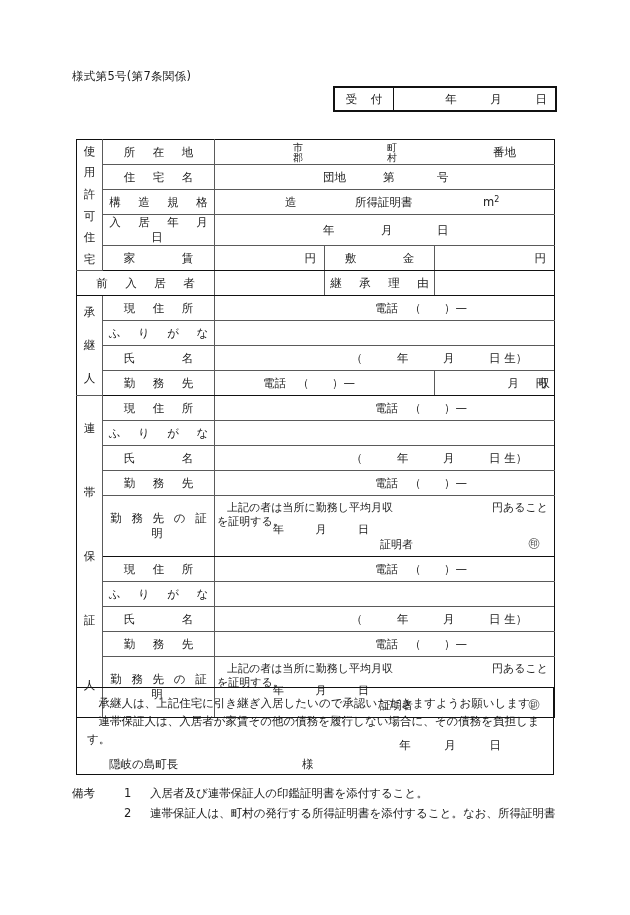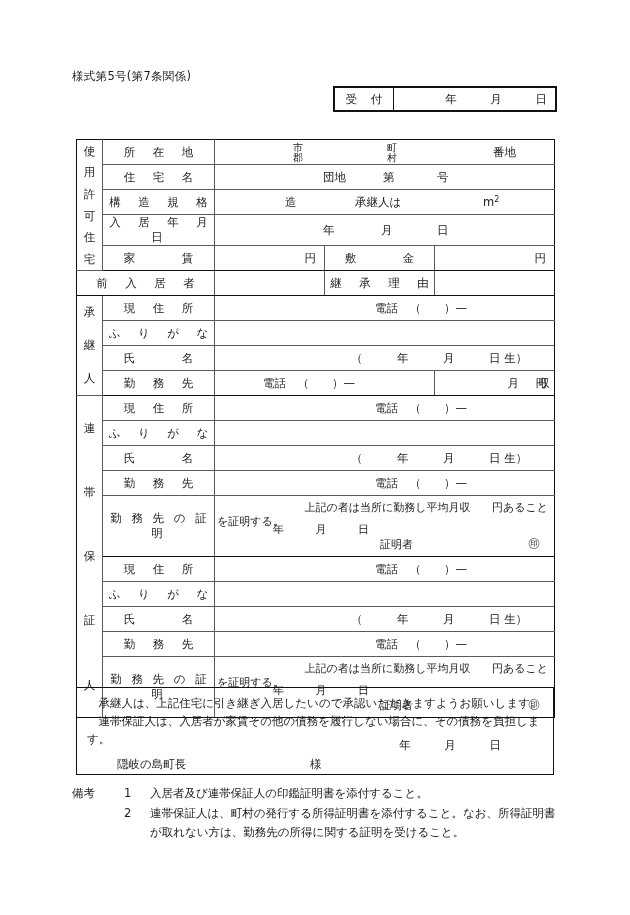--- a/index.html
+++ b/index.html
@@ -135,21 +135,20 @@
   .stack b { display: block; font-weight: normal; }
 
   .sup { font-size: 8px; vertical-align: super; }
 
   
   .cert {
     position: relative;
     height: 100%;
     font-size: 11px;
     line-height: 1.25;
-    text-align: center;
   }
   .cert-l1 {
     position: absolute;
     left: 12px; top: 5px;
     right: 6px;
     white-space: nowrap;
   }
   .cert-l1 .yen { position: absolute; right: 0; }
   .cert-l2 { position: absolute; left: 2px; top: 19px; white-space: nowrap; }
   .cert-ymd { position: absolute; left: 58px; top: 27px; white-space: nowrap; }
@@ -175,21 +174,21 @@
   .st-body p { margin: 0; text-indent: 1em; }
   .st-date {
     position: absolute;
     right: 52px;
     top: 49px;
     white-space: nowrap;
   }
   .st-date span { margin-left: 30px; }
   .st-to {
     position: absolute;
-    left: 40px;
+    left: 32px;
     top: 68px;
     white-space: nowrap;
   }
   .st-to .sama { margin-left: 120px; }
 
   
   .notes {
     position: absolute;
     left: 72px;
     top: 784px;
@@ -272,21 +271,21 @@
         <span class="abs" style="left:108px">団地</span>
         <span class="abs" style="left:168px">第</span>
         <span class="abs" style="left:222px">号</span>
       </td>
     </tr>
 
     <tr>
       <td class="rlabel-c">構　造　規　格</td>
       <td class="outer-r" colspan="3">
         <span class="abs" style="left:70px">造</span>
-        <span class="abs" style="left:140px">承継人は</span>
+        <span class="abs" style="left:140px">所得証明書</span>
         <span class="abs" style="left:268px"><span>m</span><span class="sup">2</span></span>
       </td>
     </tr>
 
     <tr>
       <td class="rlabel-c">入　居　年　月　日</td>
       <td class="outer-r" colspan="3">
         <span class="abs" style="left:108px">年</span>
         <span class="abs" style="left:166px">月</span>
         <span class="abs" style="left:222px">日</span>
@@ -462,16 +461,15 @@
     <div class="note-row">
       <span class="note-head">備考</span>
       <span class="note-num">1</span>
       <span class="note-text">入居者及び連帯保証人の印鑑証明書を添付すること。</span>
     </div>
     <div class="note-row">
       <span class="note-head"></span>
       <span class="note-num">2</span>
       <span class="note-text">連帯保証人は、町村の発行する所得証明書を添付すること。なお、所得証明書</span>
     </div>
-    <div class="note-cont">が取れない方は、勤務先の所得に関する証明を受けること。</div>
   </div>
 
 </div>
 
 </body></html>

